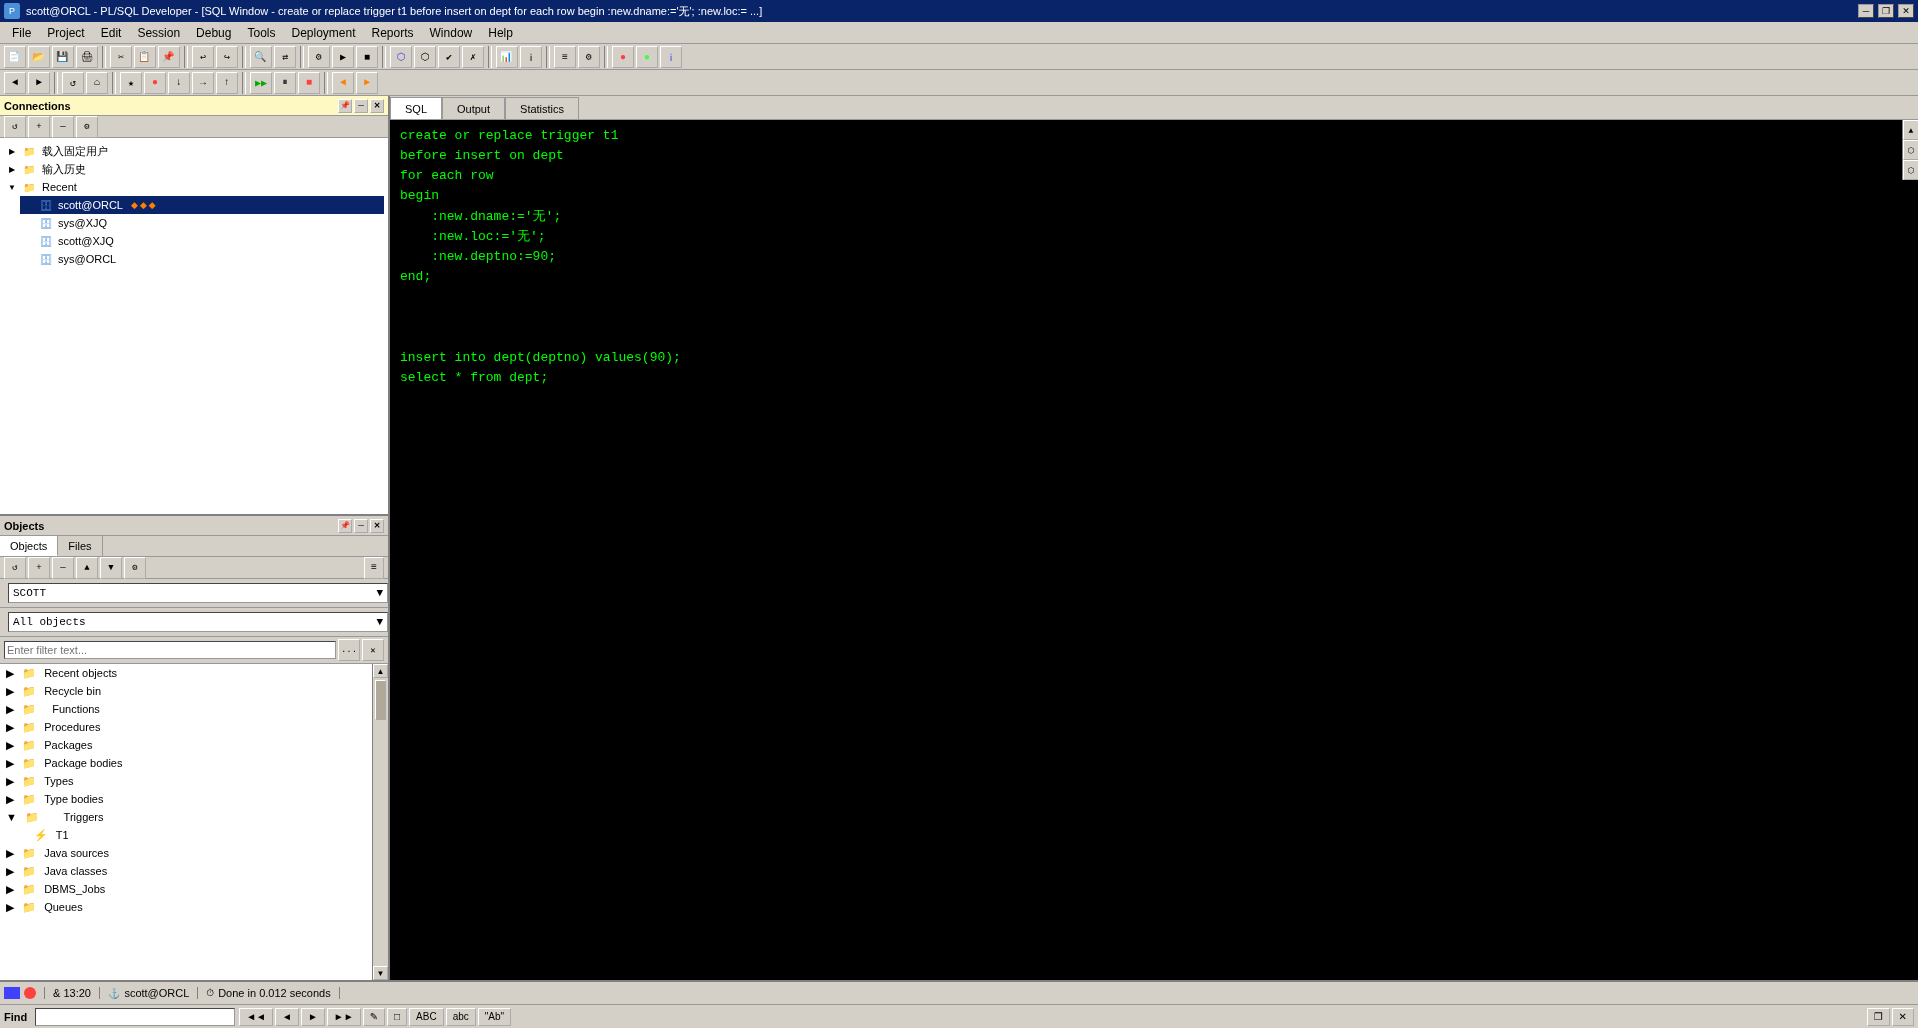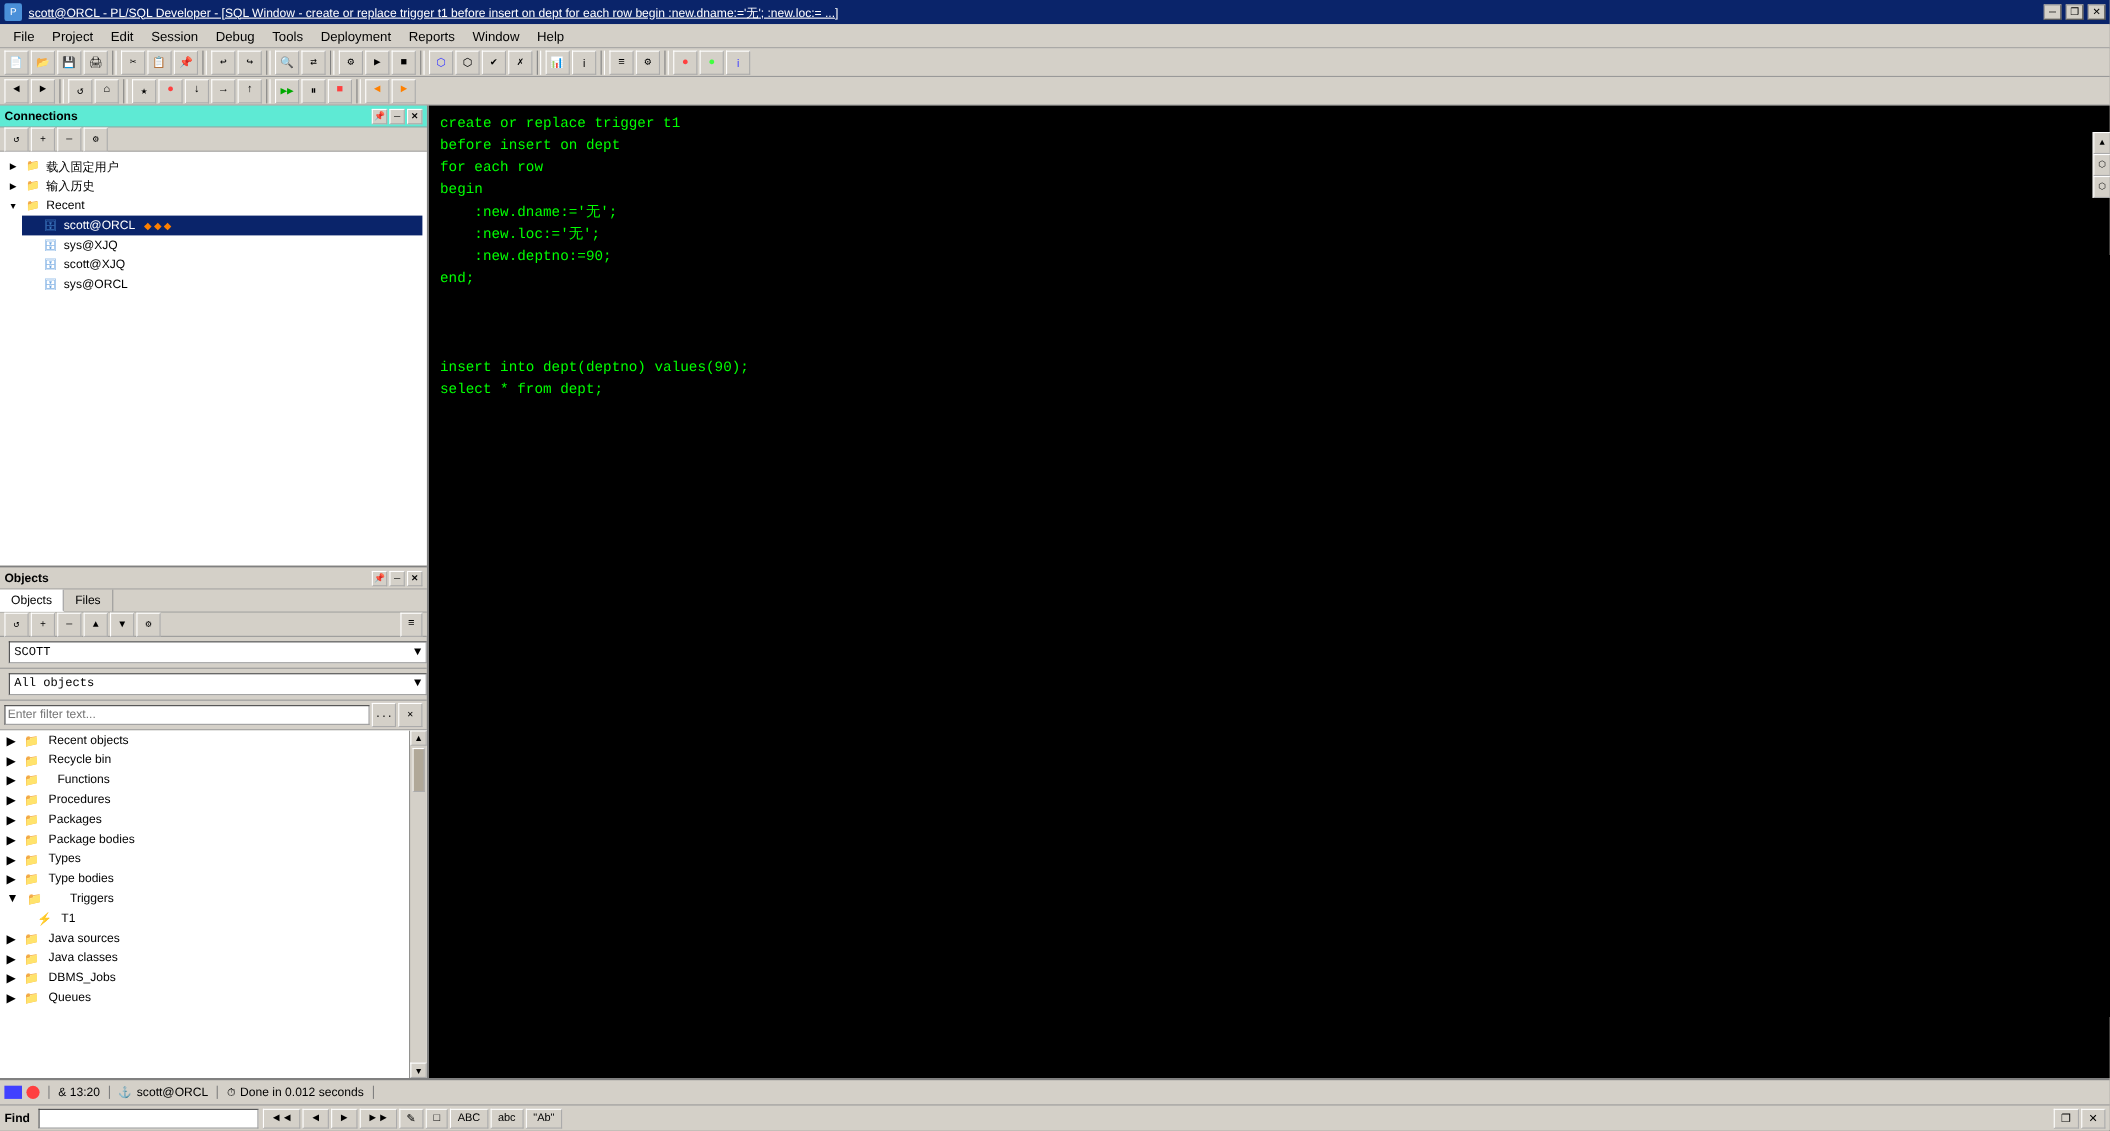--- a/index.html
+++ b/index.html
@@ -22,21 +22,21 @@
     .tb-sep { width: 4px; height: 22px; border-left: 1px solid #808080; border-right: 1px solid #fff; margin: 0 2px; }
 
     
     #main-layout { display: flex; height: calc(1028px - 22px - 22px - 26px - 26px - 24px - 24px); }
 
     
     #left-panel { width: 390px; display: flex; flex-direction: column; border-right: 2px solid #808080; }
     
     
     #connections-panel { height: 420px; border-bottom: 2px solid #808080; display: flex; flex-direction: column; }
-    #connections-header { background: #5eead4; border-bottom: 1px solid #999; display: flex; align-items: center; justify-content: space-between; padding: 2px 4px; height: 20px; font-family: Arial, sans-serif; font-size: 11px; font-weight: bold; }
+    #connections-header { background: #fef9c3; border-bottom: 1px solid #999; display: flex; align-items: center; justify-content: space-between; padding: 2px 4px; height: 20px; font-family: Arial, sans-serif; font-size: 11px; font-weight: bold; }
     #connections-header-left { display: flex; align-items: center; gap: 4px; }
     .panel-btn { width: 14px; height: 14px; background: #d4d0c8; border: 1px outset #fff; display: flex; align-items: center; justify-content: center; cursor: pointer; font-size: 8px; }
     #connections-toolbar { background: #d4d0c8; height: 22px; display: flex; align-items: center; padding: 2px 4px; gap: 2px; border-bottom: 1px solid #999; }
     #connections-tree { flex: 1; background: #fff; overflow: auto; padding: 4px; }
     .tree-item { display: flex; align-items: center; gap: 4px; height: 18px; cursor: pointer; padding: 1px 2px; font-family: Arial, sans-serif; font-size: 11px; }
     .tree-item.selected { background: #0a246a; color: #fff; }
     .tree-arrow { width: 12px; font-size: 8px; display: flex; align-items: center; justify-content: center; }
     .tree-icon { width: 16px; height: 14px; display: flex; align-items: center; justify-content: center; font-size: 10px; }
     .tree-icon-folder { color: #f0c040; }
     .tree-icon-db { color: #4a90d9; }
@@ -76,21 +76,21 @@
     .toolbar-row2 { background: #d4d0c8; height: 26px; display: flex; align-items: center; padding: 2px 4px; gap: 2px; border-bottom: 1px solid #999; }
 
     .select-wrapper { display: flex; align-items: center; width: 100%; height: 20px; background: #fff; border: 1px inset #999; font-size: 11px; padding: 0 4px; margin: 2px 4px; justify-content: space-between; }
   </style>
 </head>
 <body>
 
 <div id="title-bar">
   <div id="title-bar-left">
     <div class="app-icon">P</div>
-    <span style="font-size:11px;text-decoration:underline;">scott@ORCL - PL/SQL Developer - [SQL Window - create or replace trigger t1 before insert on dept for each row begin :new.dname:='无'; :new.loc:= ...]</span>
+    <span style="font-size:11px;">scott@ORCL - PL/SQL Developer - [SQL Window - create or replace trigger t1 before insert on dept for each row begin :new.dname:='无'; :new.loc:= ...]</span>
   </div>
   <div id="title-bar-right">
     <div class="title-btn">─</div>
     <div class="title-btn">❐</div>
     <div class="title-btn">✕</div>
   </div>
 </div>
 
 <div id="menu-bar">
   <div class="menu-item">File</div>
@@ -354,20 +354,25 @@
             </div>
             <div style="height:14px; background:#d4d0c8; border:1px outset #fff; display:flex; align-items:center; justify-content:center; font-size:8px; cursor:pointer;">▼</div>
           </div>
         </div>
       </div>
     </div>
   </div>
 
   <div id="right-panel" style="flex:1; display:flex; flex-direction:column; position:relative;">
 
+    <div id="sql-tabs" style="background:#d4d0c8; height:24px; display:flex; align-items:flex-end; border-bottom:1px solid #999;">
+      <div class="sql-tab active">SQL</div>
+      <div class="sql-tab">Output</div>
+      <div class="sql-tab">Statistics</div>
+    </div>
 
     <div id="sql-editor" style="flex:1; background:#000; color:#00ff00; font-family:'Courier New',monospace; font-size:13px; padding:6px 10px; overflow:auto; white-space:pre; line-height:1.55;">create or replace trigger t1
 before insert on dept
 for each row
 begin
     :new.dname:='无';
     :new.loc:='无';
     :new.deptno:=90;
 end;
 

